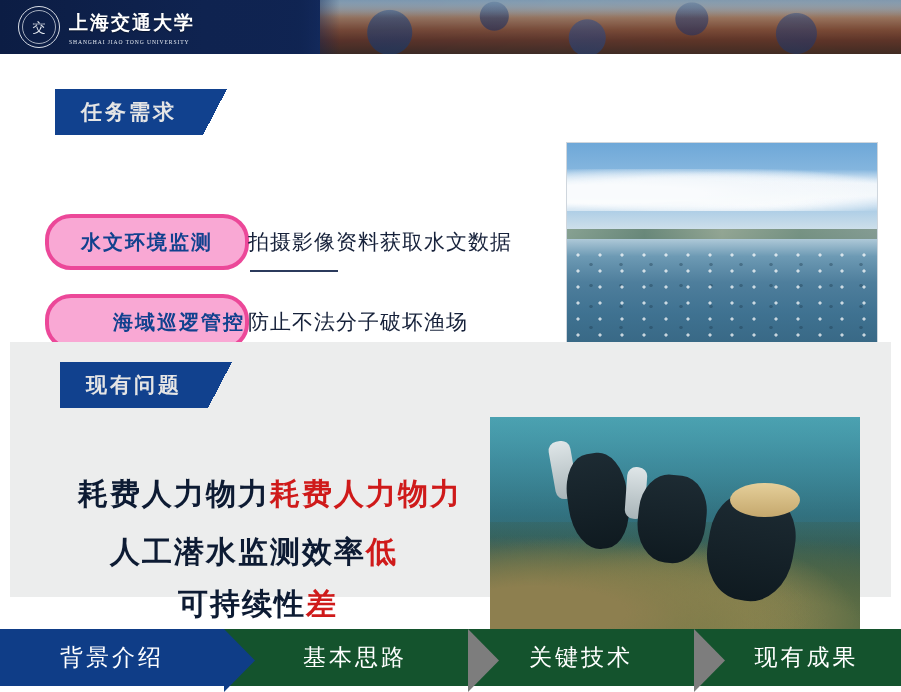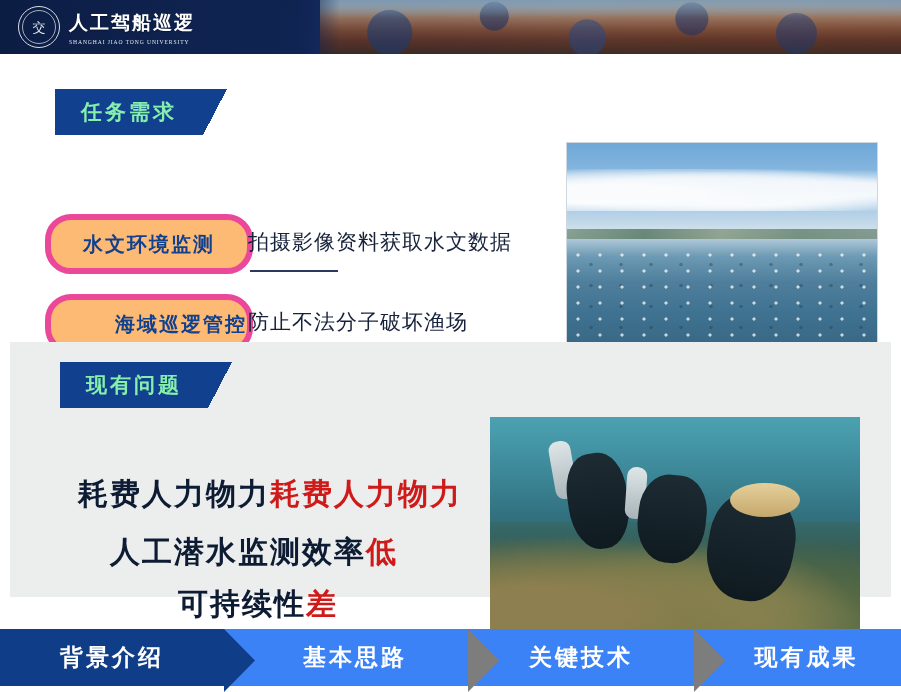--- a/index.html
+++ b/index.html
@@ -58,37 +58,37 @@
     font-family:"Liberation Serif",serif;
   }
 
   
   .slide{position:absolute;left:0;top:54px;width:901px;height:575px;background:#ffffff;}
 
   
   .banner{position:absolute;display:flex;align-items:stretch;height:46px;}
   .banner .bar{
     background:#11418e;display:flex;align-items:center;justify-content:center;
-    padding:0 26px;color:#86efac;font-size:21px;font-weight:bold;letter-spacing:3px;
+    padding:0 26px;color:#e5e5e5;font-size:21px;font-weight:bold;letter-spacing:3px;
     font-family:"DejaVu Sans","Liberation Sans",sans-serif;
   }
   .banner .tail{
     width:24px;
     background:linear-gradient(to bottom right,#11418e 0 50%,transparent 50% 100%);
   }
 
   #banner-task{left:55px;top:35px;}
   #banner-issue{left:60px;top:308px;}
 
   
   .pill{
-    position:absolute;border:6px solid #ec4899;border-radius:26px;
+    position:absolute;border:4px solid #ec4899;border-radius:26px;
     height:48px;min-width:196px;display:flex;align-items:center;justify-content:center;
     color:#11418e;font-size:20px;font-weight:bold;letter-spacing:2px;
-    background:#fdba74;
+    background:#f9a8d4;
     font-family:"DejaVu Sans","Liberation Sans",sans-serif;
   }
   #pill-1{left:45px;top:160px;}
   #pill-2{left:45px;top:240px;justify-content:flex-end;}
 
   .pill-desc{
     position:absolute;color:#16213a;font-size:21px;letter-spacing:1px;
     font-family:Liberation Serif, serif;
   }
   #desc-1{left:248px;top:174px;}
@@ -175,25 +175,25 @@
   #tank-b{left:136px;top:50px;width:20px;height:52px;transform:rotate(4deg);}
   .photo2 .hat{
     position:absolute;left:240px;top:66px;width:70px;height:34px;border-radius:50%;
     background:linear-gradient(180deg,#e5cf9a,#c5a86d);
   }
 
   
   .footer{position:absolute;left:0;top:629px;width:901px;height:63px;background:#ffffff;}
   .fseg{
     position:absolute;top:0;height:57px;display:flex;align-items:center;justify-content:center;
-    color:#ffffff;font-size:23px;font-weight:bold;letter-spacing:3px;
+    color:#ffffff;font-size:23px;font-weight:normal;letter-spacing:3px;
     font-family:"DejaVu Sans","Liberation Sans",sans-serif;
   }
   .fseg.active{background:#0f3d87;}
-  .fseg.inactive{background:#3b82f6;}
+  .fseg.inactive{background:#14532d;}
   .fseg .chev{
     position:absolute;right:-31px;top:0;width:31px;height:63px;z-index:3;
   }
   .fseg .chev svg{display:block;}
   #fseg-1{left:0;width:224px;}
   #fseg-2{left:224px;width:226px;}
   #fseg-3{left:450px;width:226px;}
   #fseg-4{left:676px;width:225px;}
   #fseg-2,#fseg-3,#fseg-4{padding-left:18px;}
 </style>
@@ -201,21 +201,21 @@
 <body>
 
 <div class="header">
   <div class="header-photo"></div>
   <div class="header-strip"></div>
   <div class="logo-wrap">
     <div class="logo-seal">
       <span>交</span>
     </div>
     <div>
-      <div class="logo-text-cn">人工驾船巡逻</div>
+      <div class="logo-text-cn">上海交通大学</div>
       <div class="logo-text-en">SHANGHAI JIAO TONG UNIVERSITY</div>
     </div>
   </div>
 </div>
 
 <div class="slide">
 
   <div class="banner" id="banner-task">
     <div class="bar">任务需求</div>
     <div class="tail"></div>

